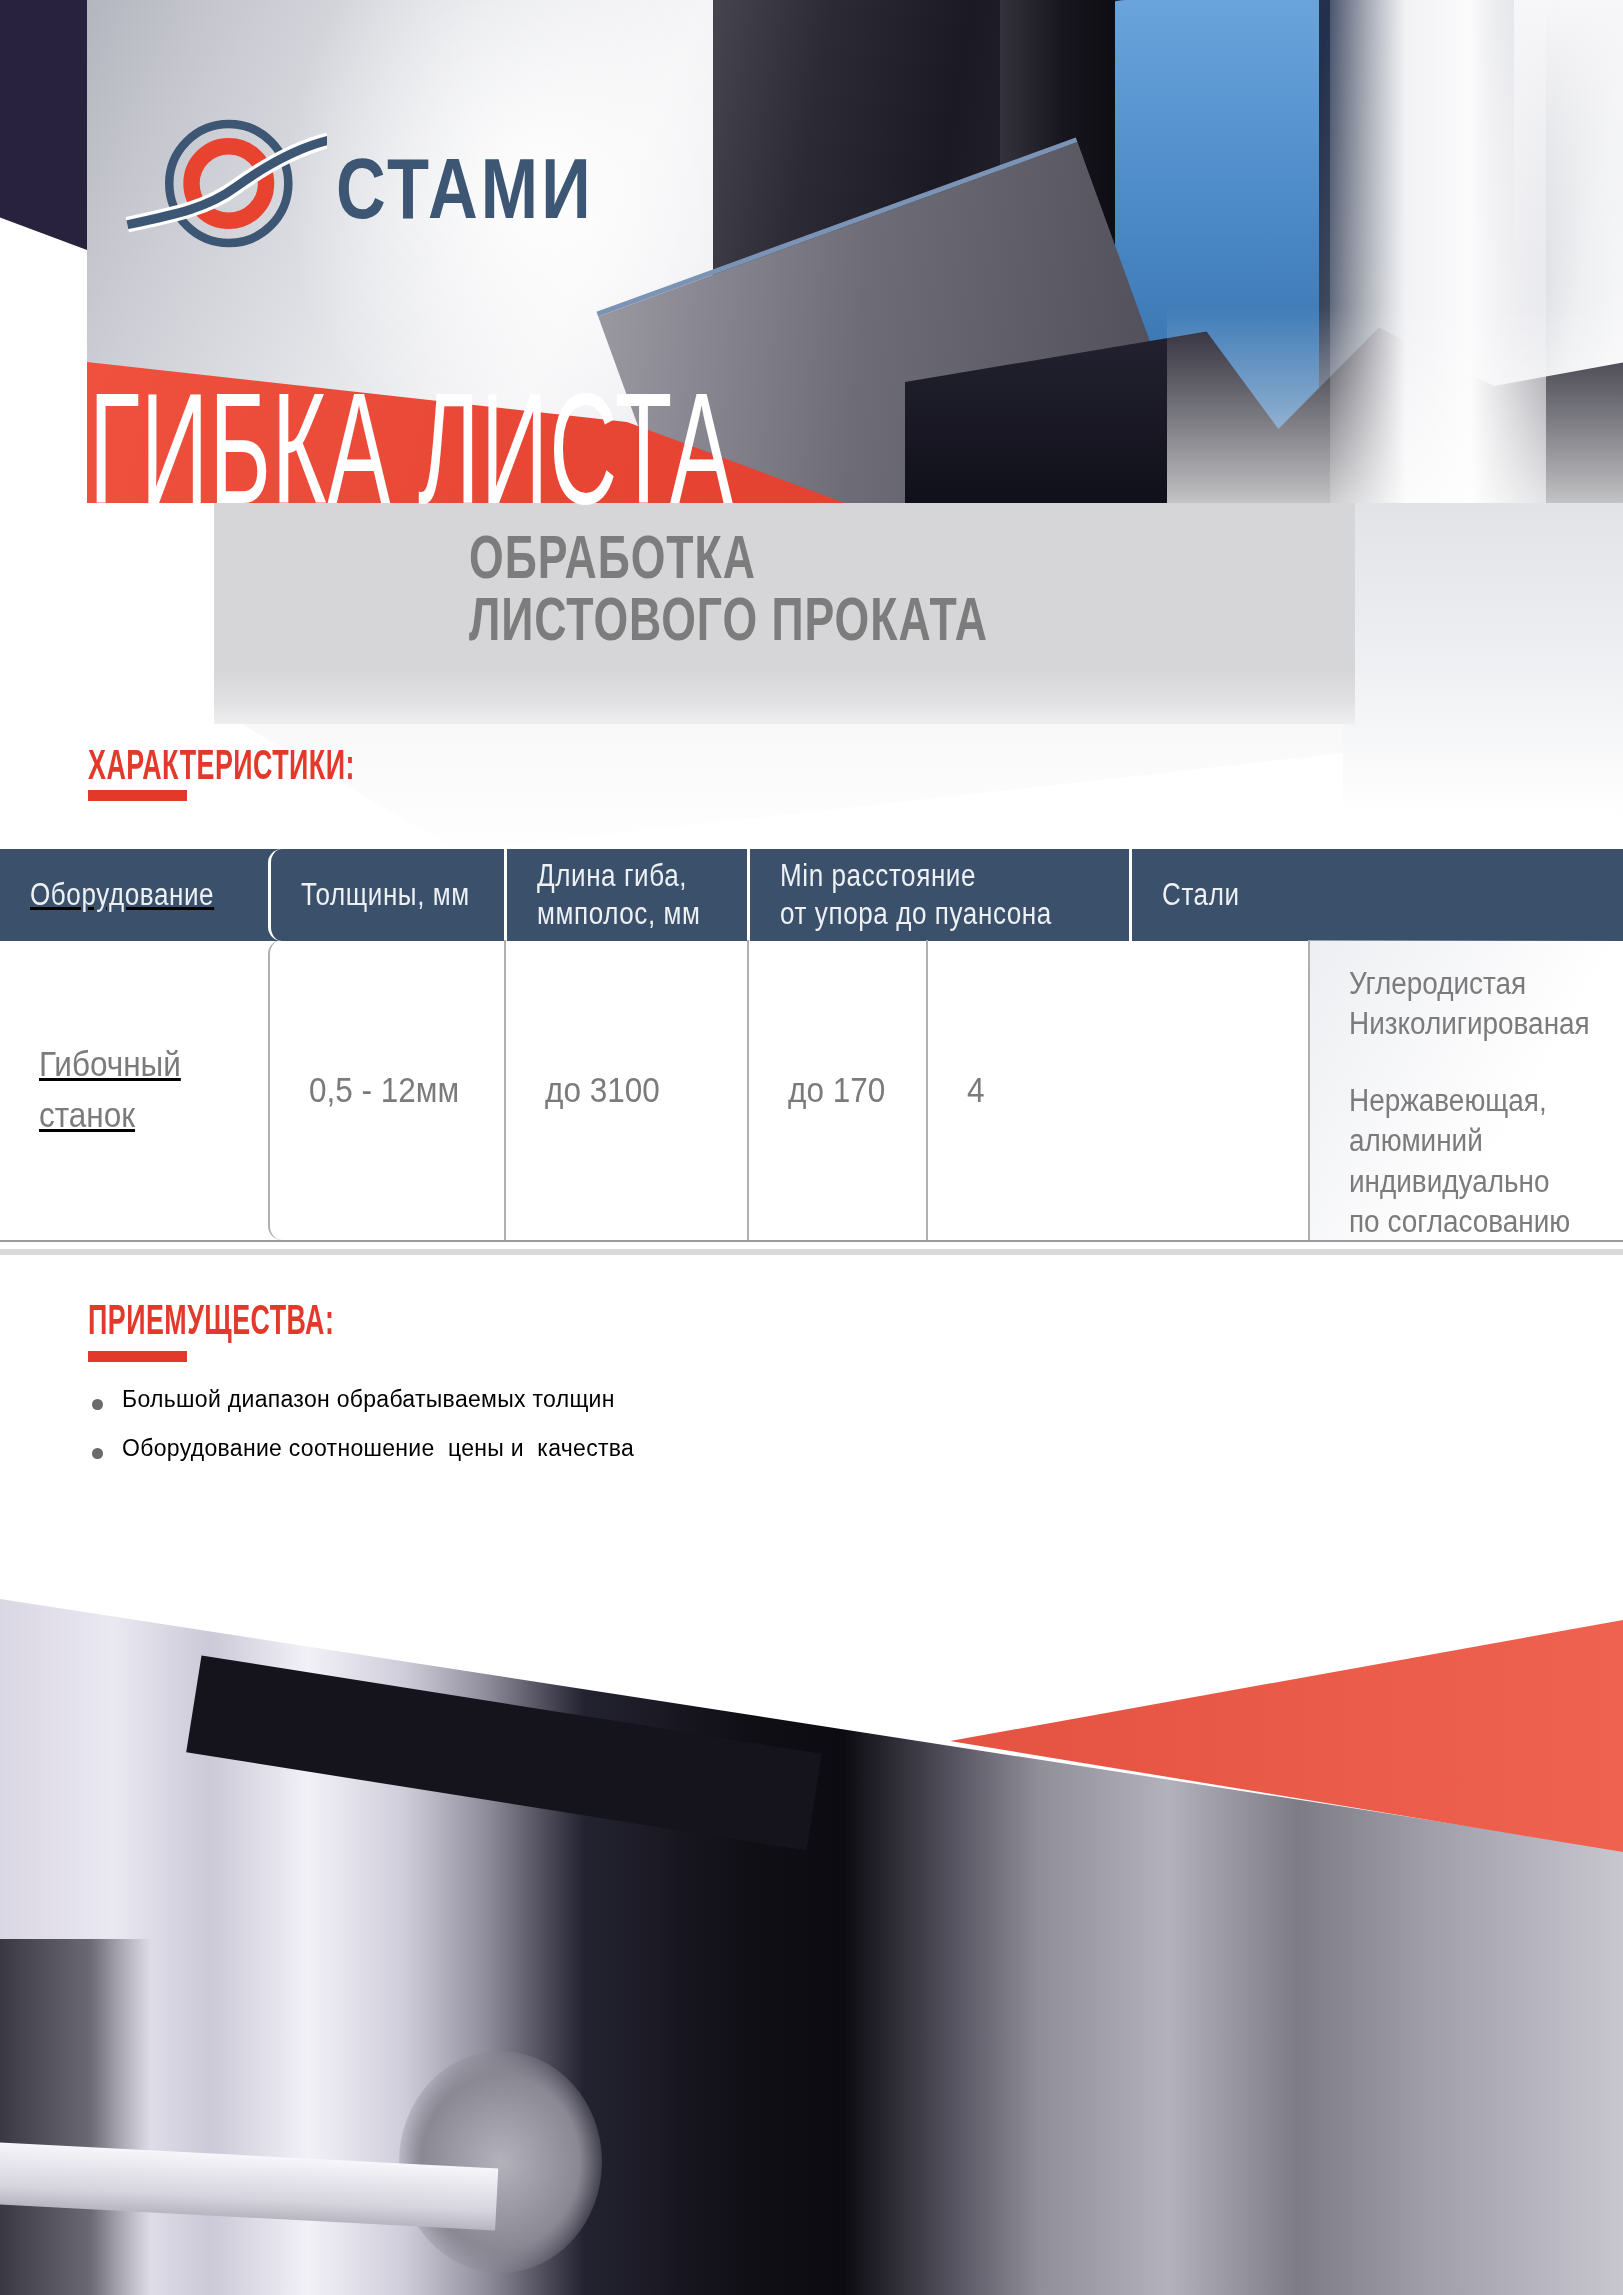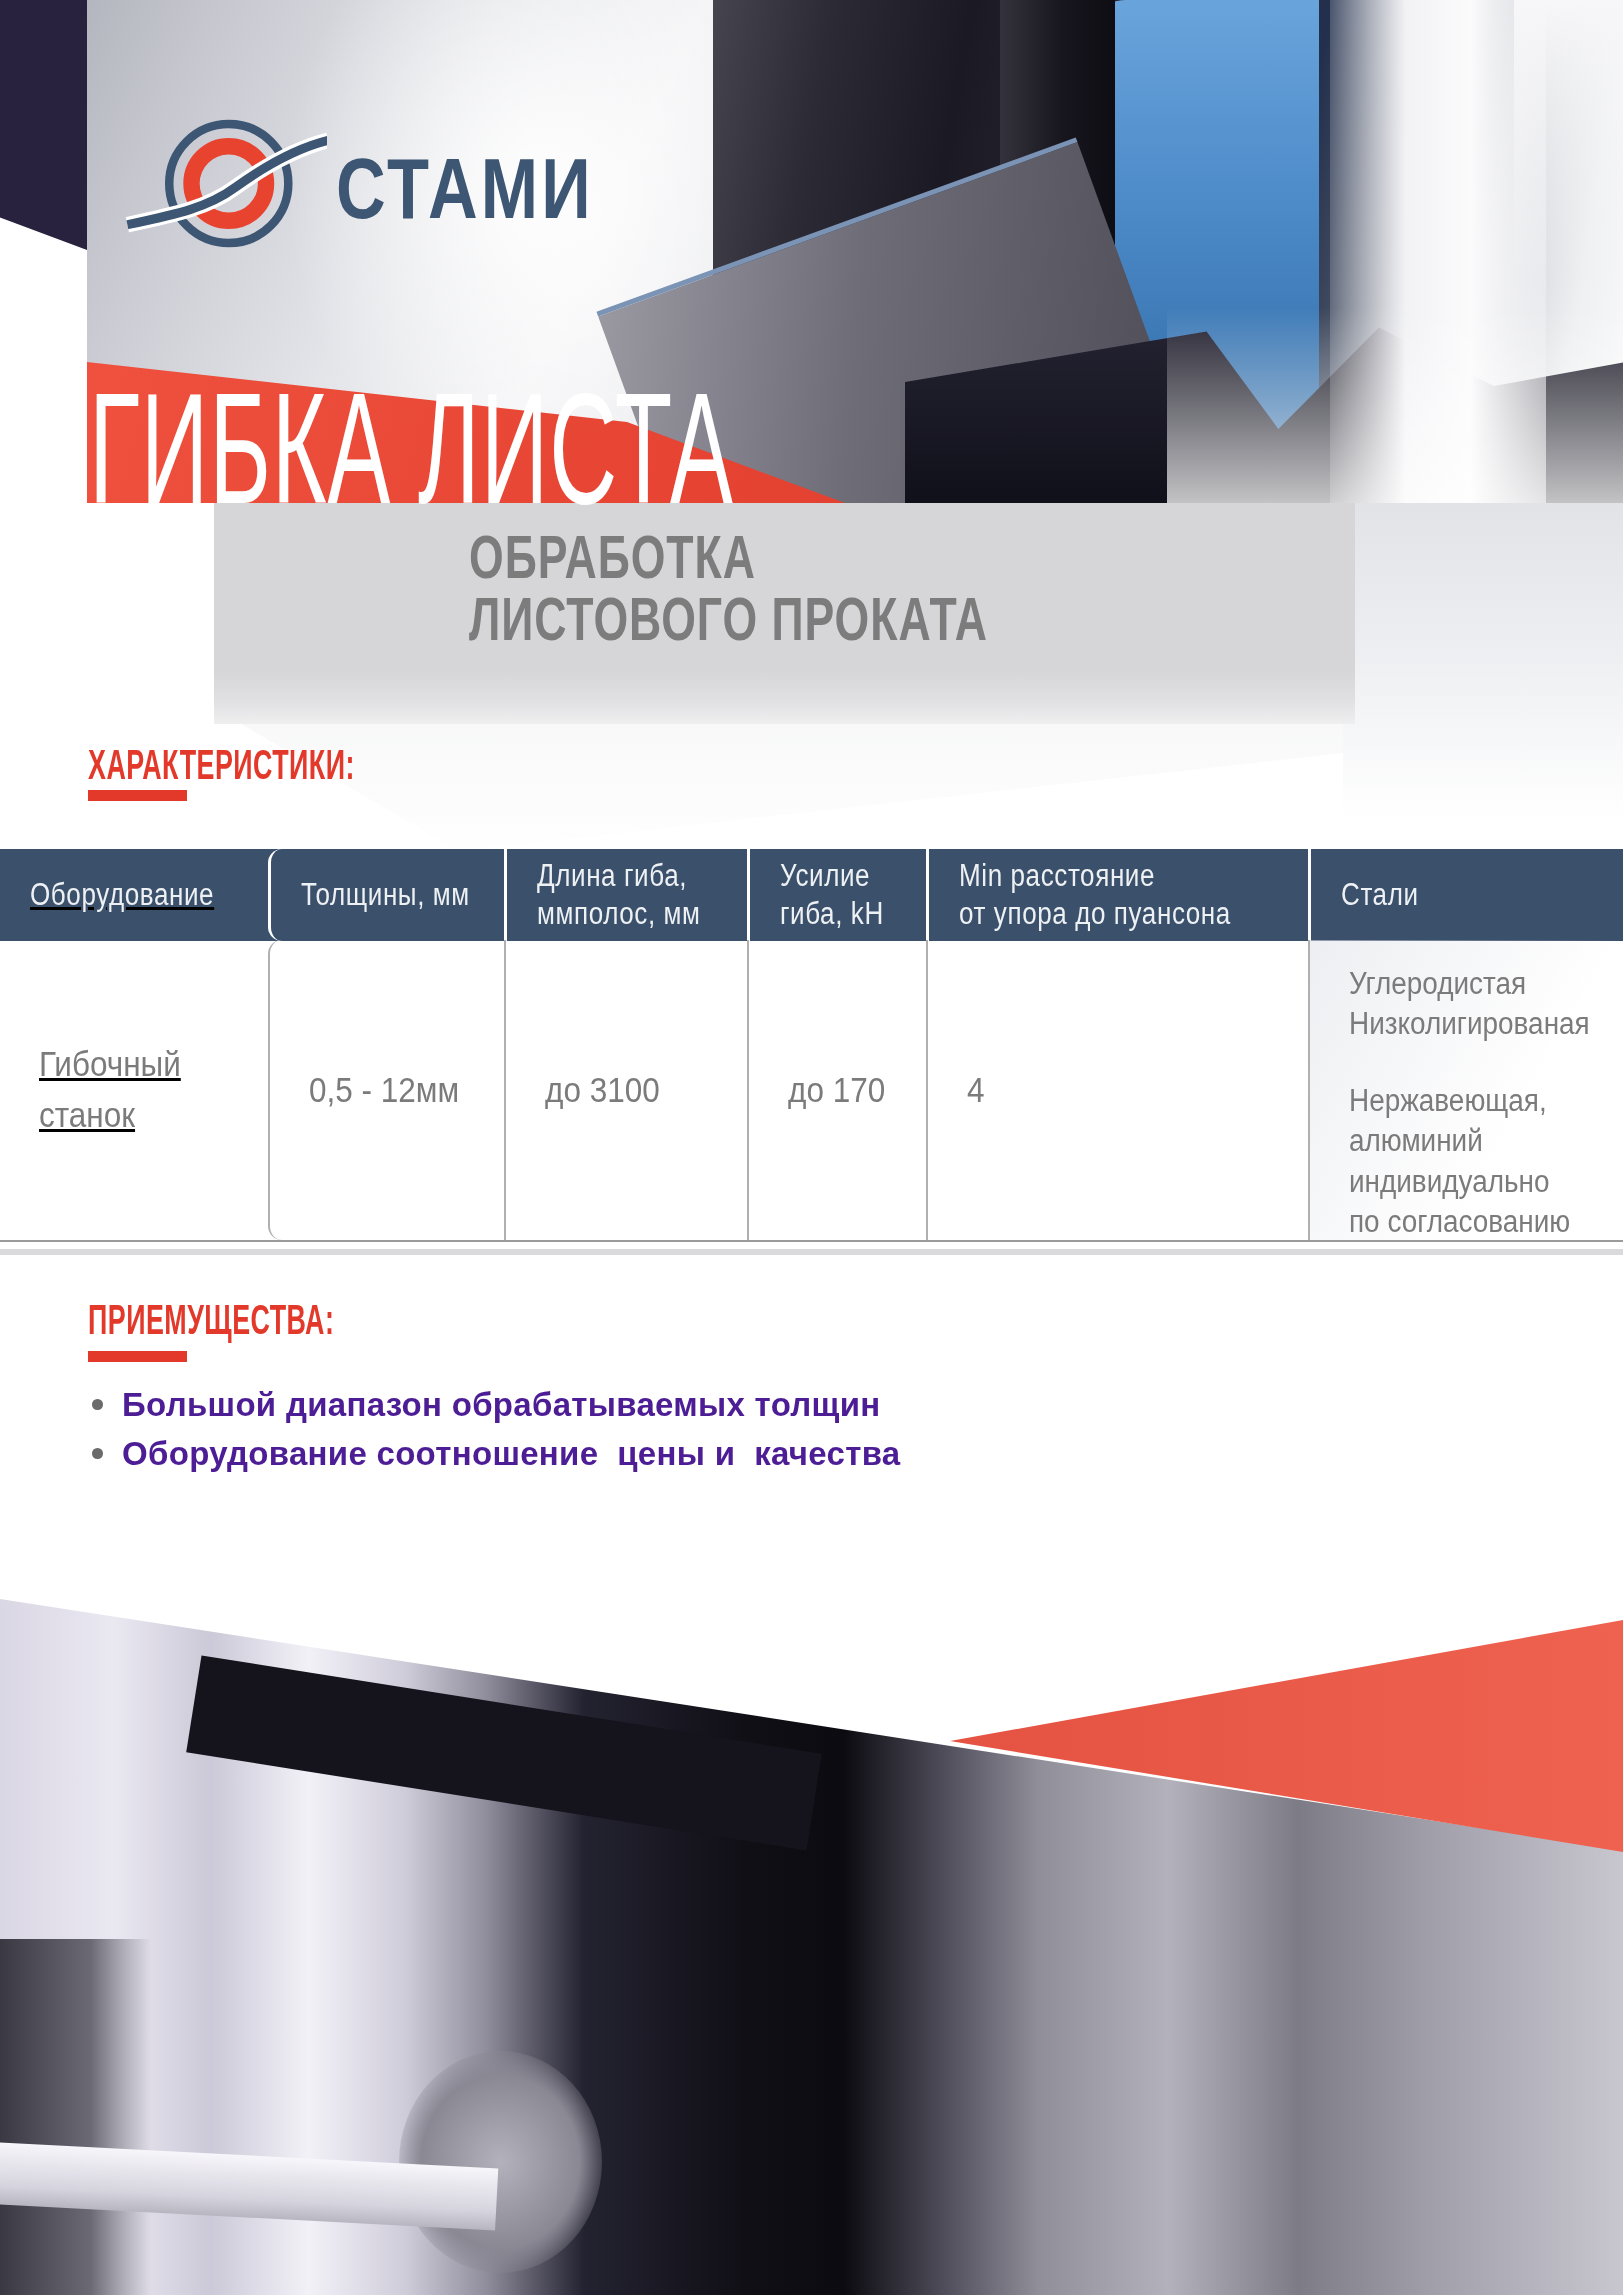--- a/index.html
+++ b/index.html
@@ -89,21 +89,21 @@
             background:linear-gradient(120deg,rgba(223,225,231,.55) 0%,rgba(255,255,255,0) 65%);}
   .td.steel span{display:block;font-size:31px;line-height:1.3;transform-origin:left top;}
   .td.steel .sp2{margin-top:37px;}
   .c1{width:268px;text-decoration:underline;} .c2{width:236px;border-radius:14px;} .c3{width:243px;} .c4{width:179px;} .c5{width:382px;} .c6{width:307px;}
   .under-band{position:absolute;left:0;top:1249px;width:1623px;height:5.9px;background:#dadadc;z-index:1;}
 
   
   .adv-list{position:absolute;left:92px;top:1386px;z-index:2;list-style:none;margin:0;padding:0;}
   .adv-item{display:flex;align-items:flex-start;height:49px;}
   .dot{width:10.5px;height:10.5px;border-radius:50%;background:#6b6b6b;margin-top:13px;margin-right:19.6px;flex:none;}
-  .adv-text{font-size:33px;color:#4c1d95;letter-spacing:0.3px;white-space:pre-wrap;font-weight:bold;}
+  .adv-text{font-size:23px;color:#000000;letter-spacing:0.3px;white-space:pre-wrap;}
 
   
   .photo-bottom{position:absolute;left:0;top:1599px;width:1623px;height:697px;z-index:1;
                 clip-path:polygon(0 0,100% 36%,100% 100%,0 100%);}
   .pb-base{position:absolute;left:0;top:0;width:100%;height:100%;
            background:linear-gradient(to right,#dad7e4 0%,#eae8f1 7%,#ccc9d8 13%,#f2f1f7 19%,
                       #cfccda 25%,#8f8c9b 30%,#232230 36%,#100f16 46%,#0c0b11 52%,#4d4b57 58%,
                       #908e99 64%,#b3b1bc 72%,#7d7b86 80%,#a09ea9 88%,#c8c6cf 100%);}
   .pb-punch{position:absolute;left:190px;top:105px;width:628px;height:98px;background:#15131c;
             transform:rotate(9deg);}
@@ -164,24 +164,20 @@
     <div class="th c1">
         <span>Оборудование</span>
       </div>
     <div class="th c2">
         <span>Толщины, мм</span>
       </div>
     <div class="th c3">
         <span>Длина гиба,
 ммполос, мм</span>
       </div>
-    <div class="th c4">
-        <span>Усилие
-гиба, kH</span>
-      </div>
     <div class="th c5">
         <span>Min расстояние
 от упора до пуансона</span>
       </div>
     <div class="th c6">
         <span>Стали</span>
       </div>
   </div>
   <div class="tbody">
     <div class="td c1">

